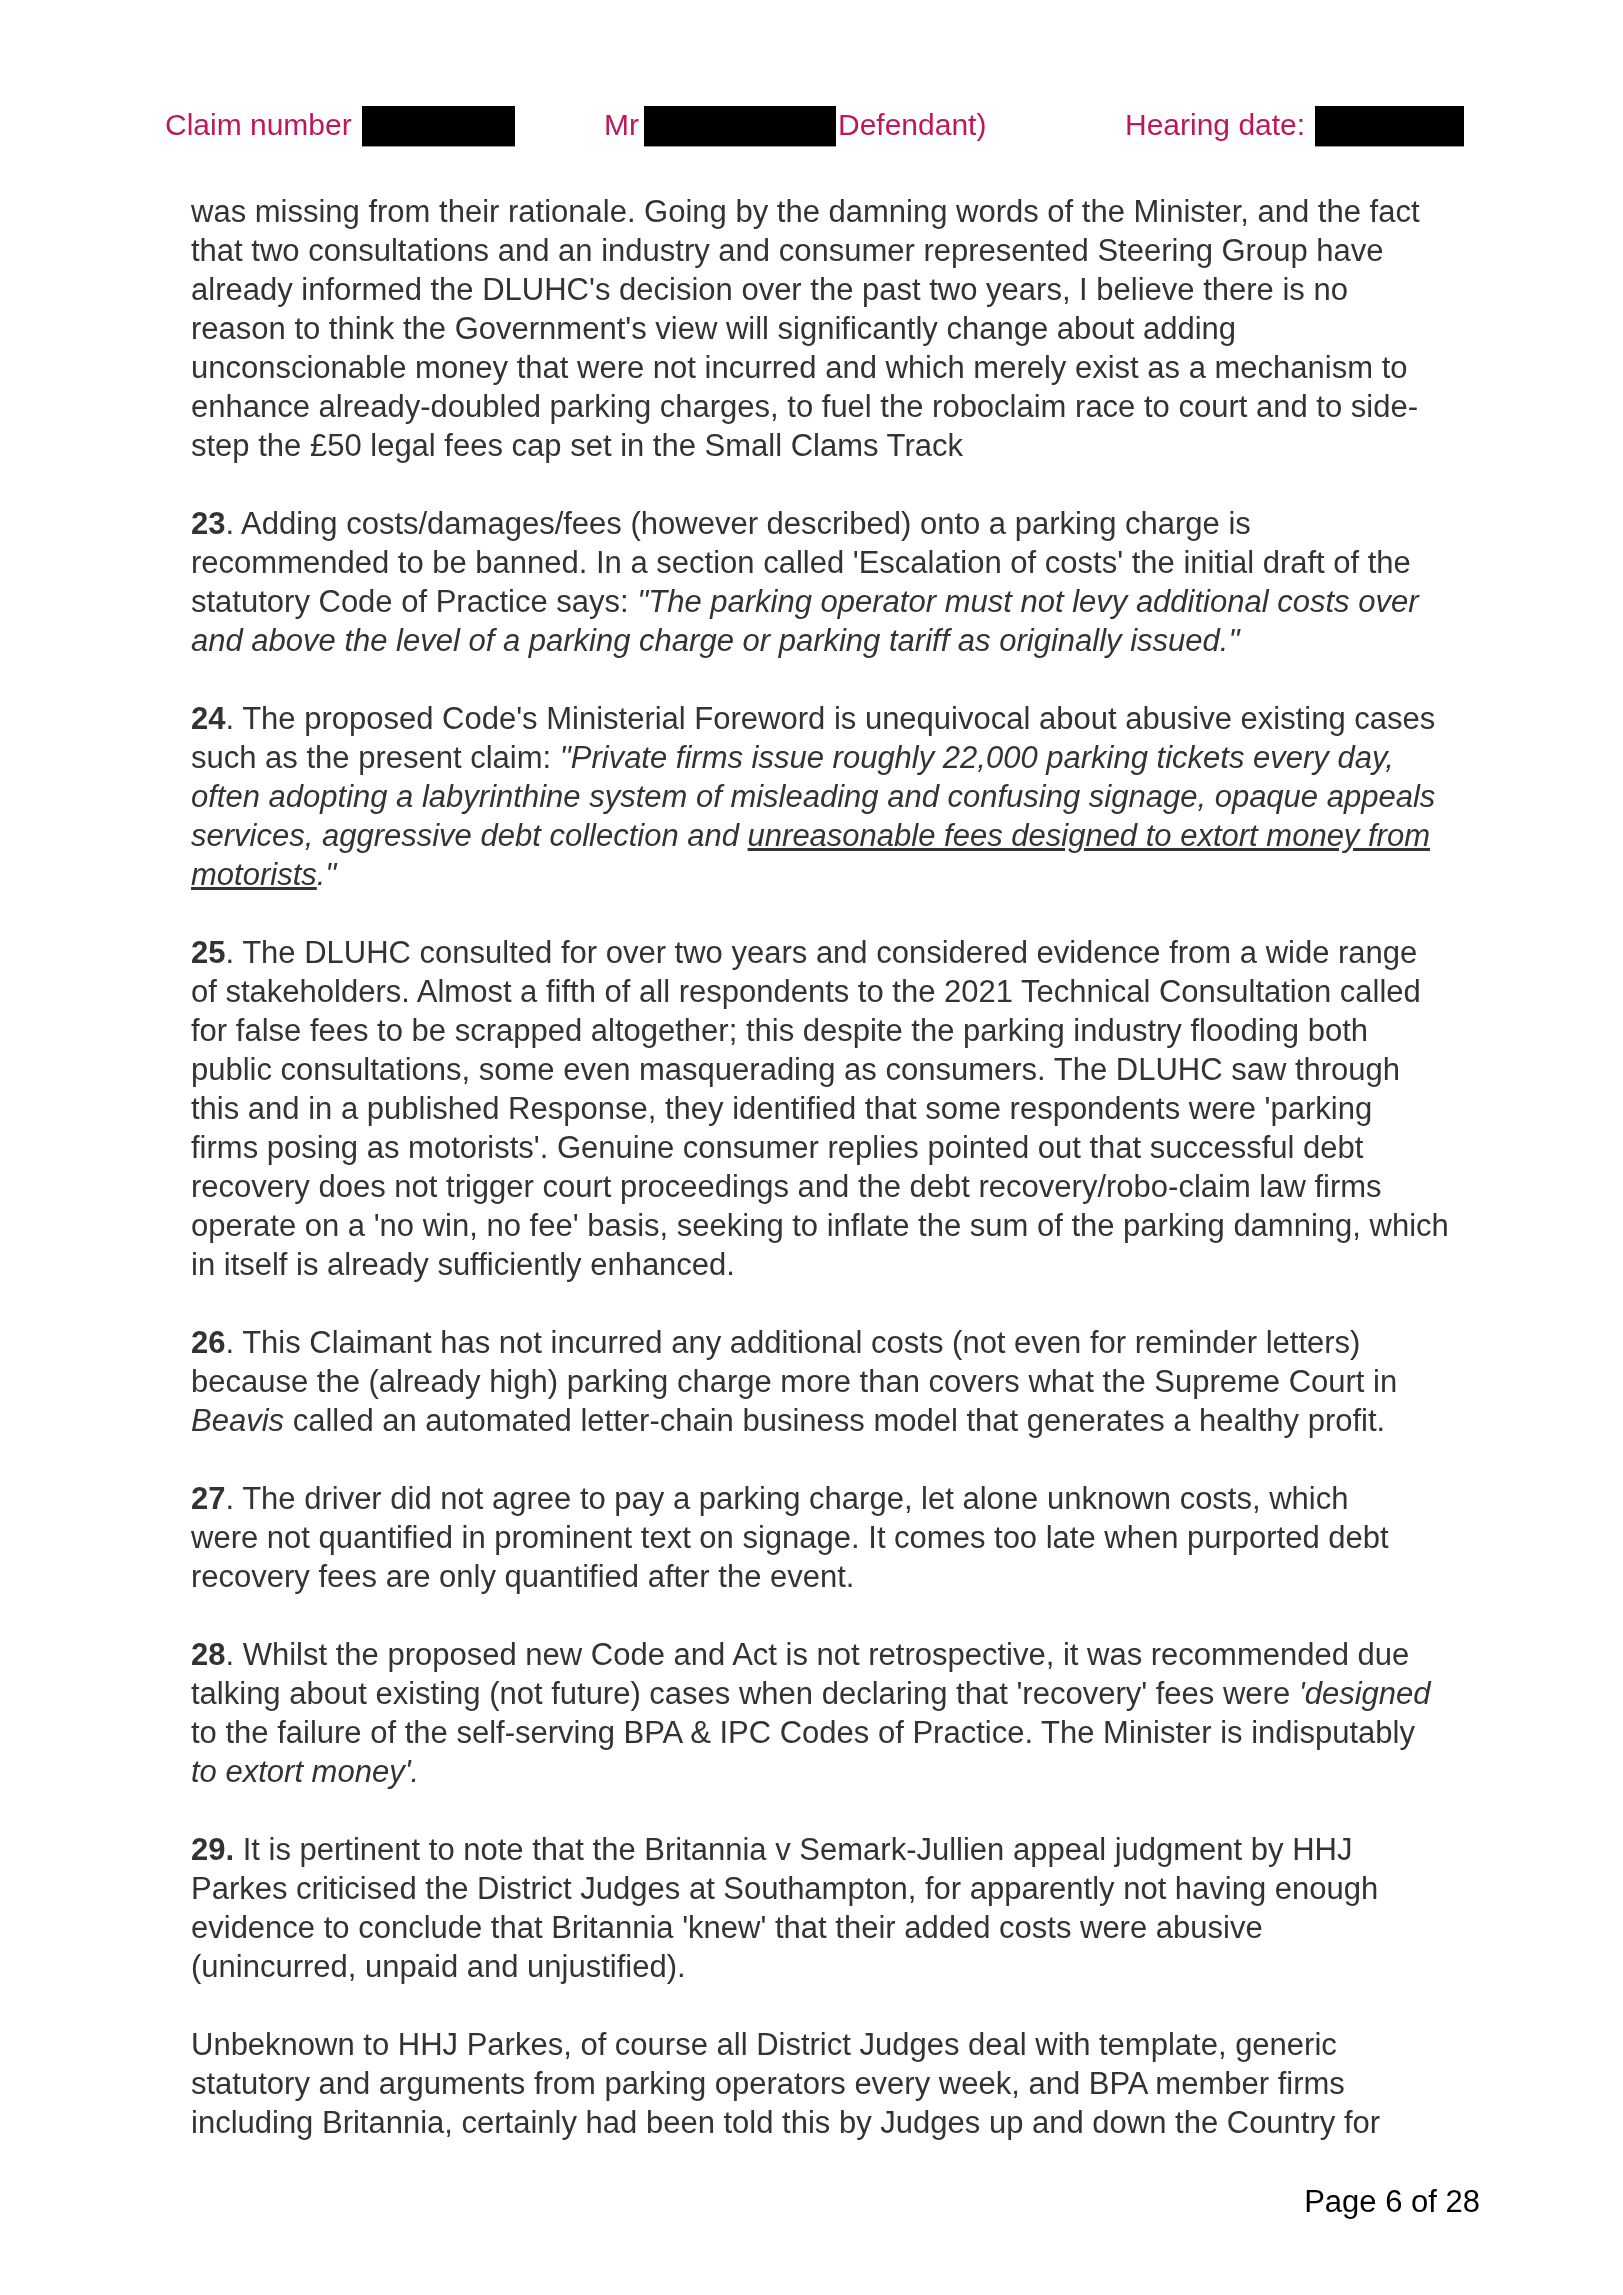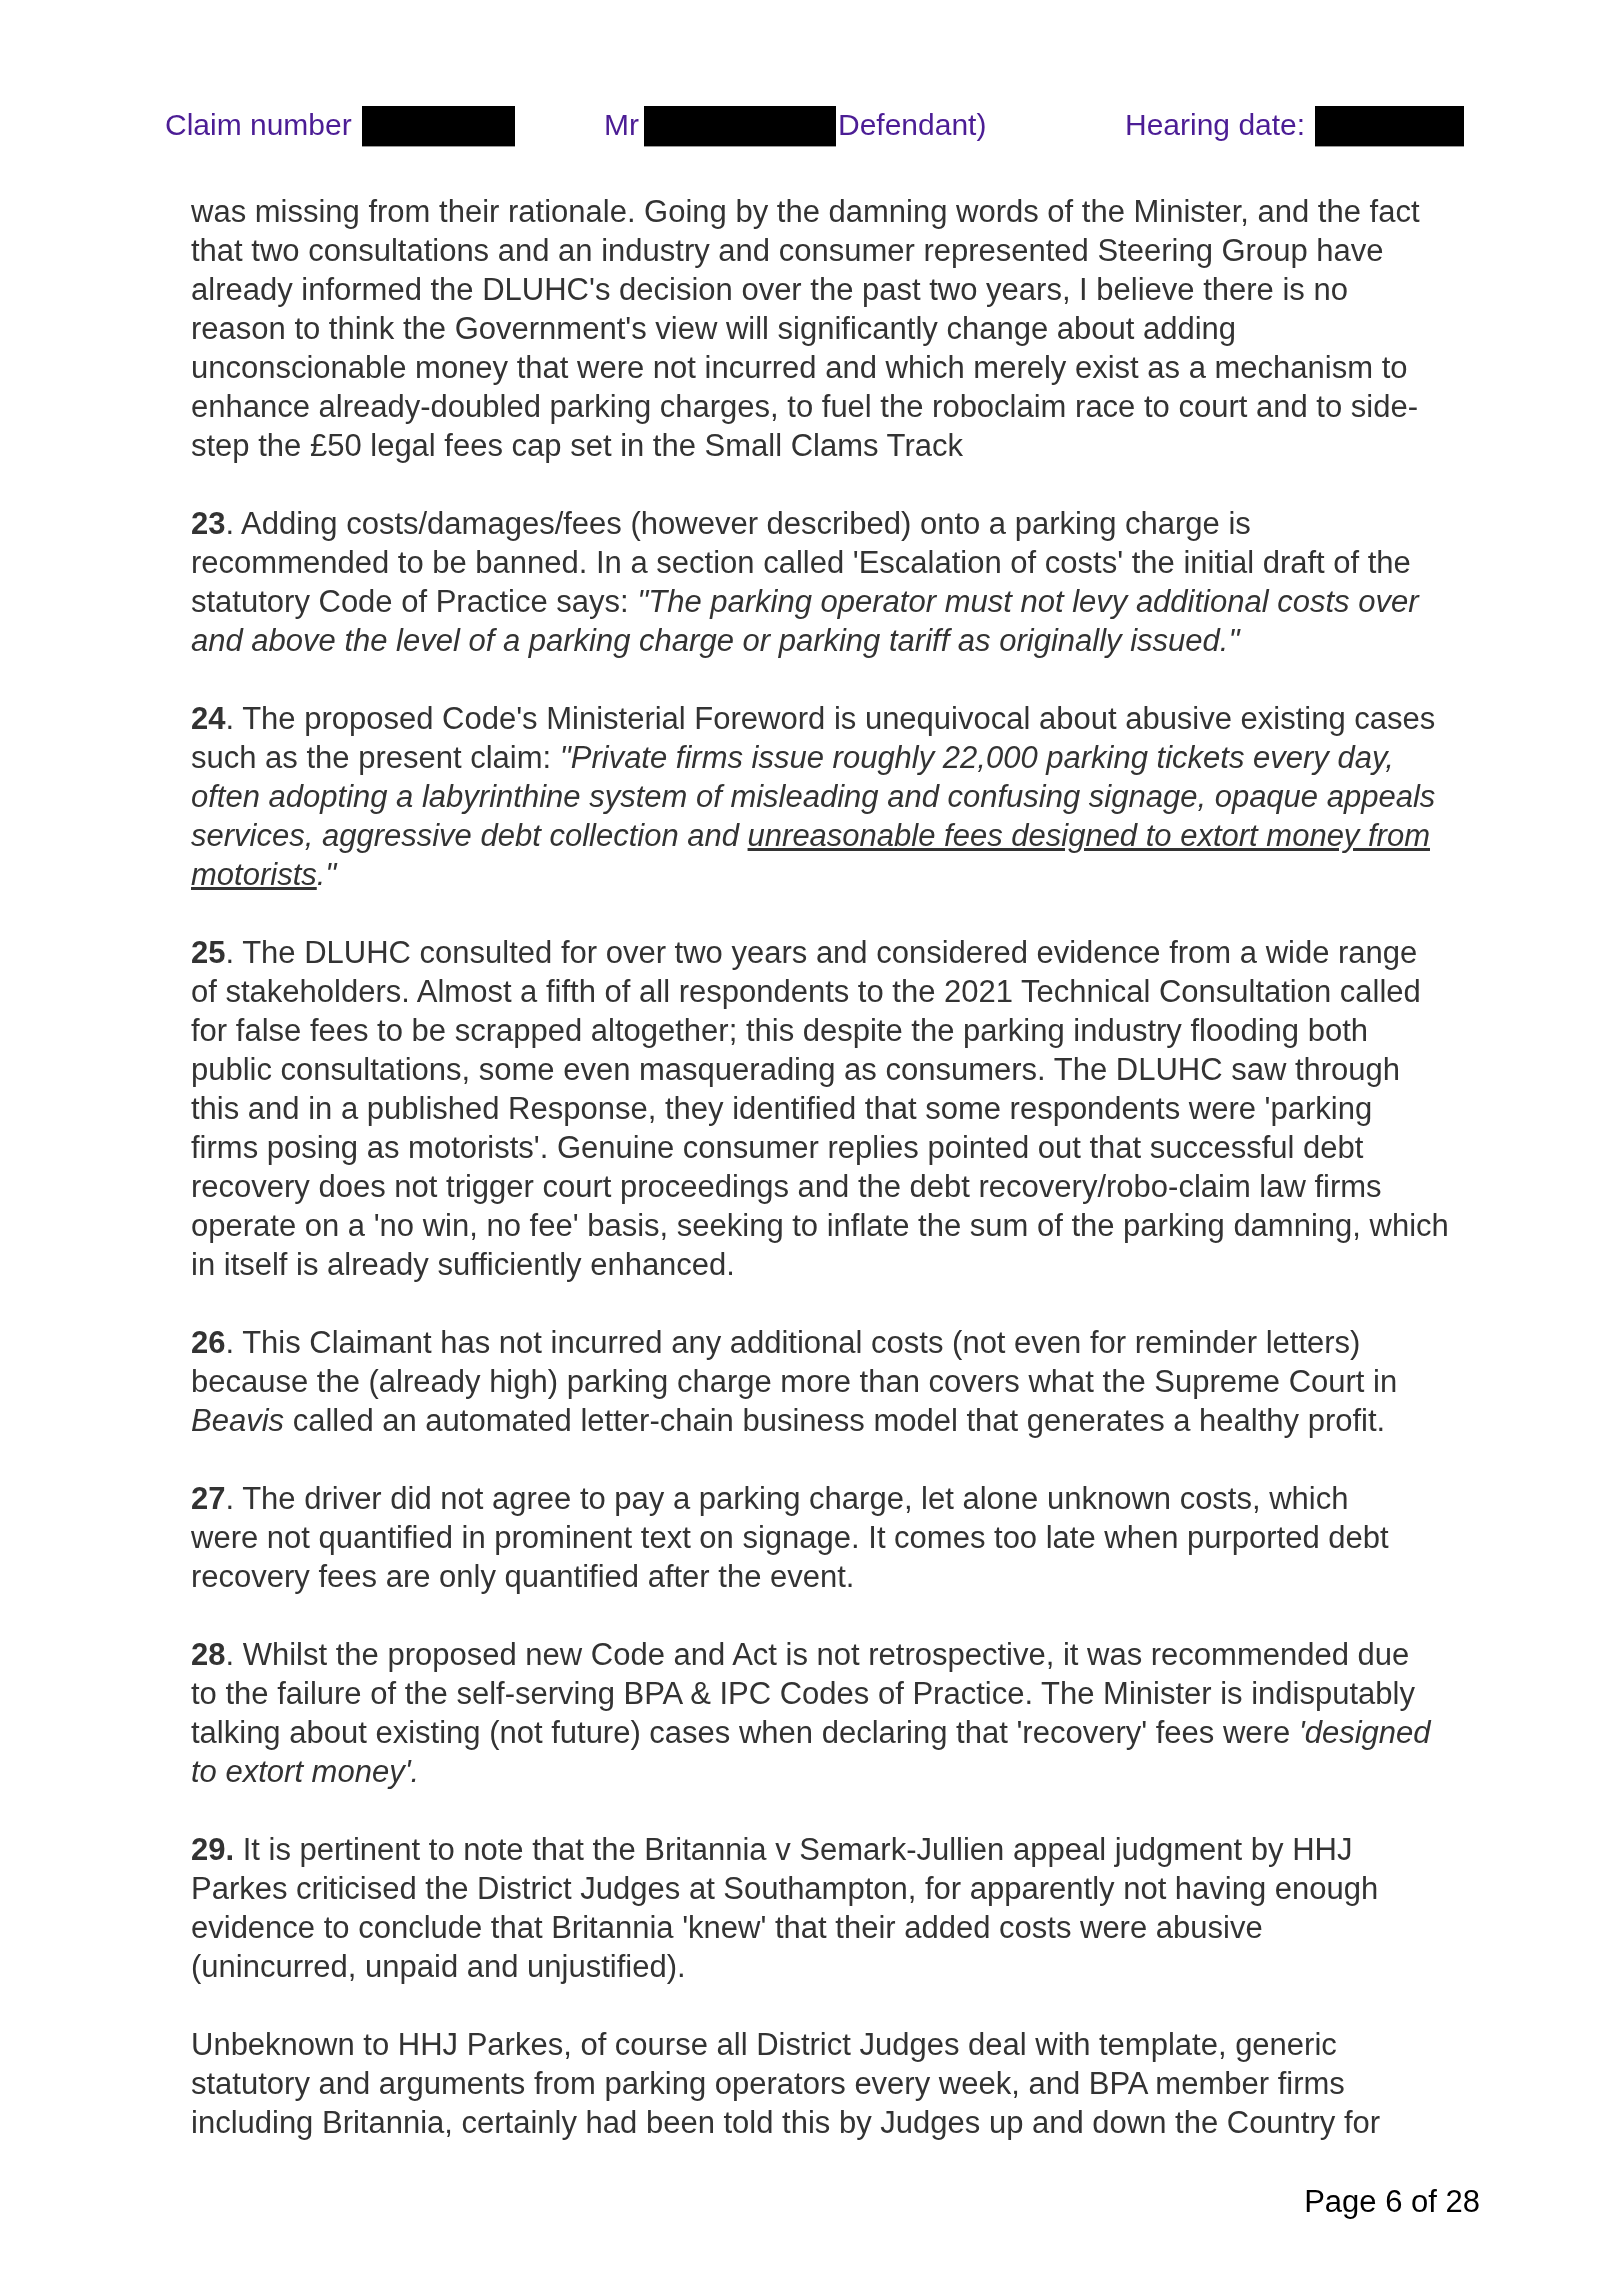--- a/index.html
+++ b/index.html
@@ -1,19 +1,19 @@
 <!DOCTYPE html>
 <html style="font-size:12px"><head>
 <meta charset="utf-8">
 <style>
   html, body { margin: 0; padding: 0; background: #ffffff; }
   body { width: 1623px; height: 2295px; position: relative; overflow: hidden;
          font-family: "Liberation Sans", sans-serif; color: #333333; }
   .header { position: absolute; top: 103px; left: 0; width: 1327px; height: 52px;
-            font-size: 30px; color: #4c1d95; text-align: right; }
+            font-size: 30px; color: #be185d; text-align: right; }
   .header span { position: absolute; top: 4.5px; white-space: nowrap; }
   .redact { position: absolute; background: #000; height: 40px; top: 3px;
             border-bottom: 1.5px solid #999; }
   .body { position: absolute; left: 156px; top: 192px; width: 1339px;
           font-size: 31px; line-height: 39px; margin-left: 35px; }
   .para { margin: 0 0 39px 0; white-space: normal; }
   .line { display: block; white-space: nowrap; }
   i { font-style: italic; }
   .pager { position: absolute; right: 143px; top: 2152px; font-size: 31px; color: #000; margin-top: 32px; }
 </style>
@@ -69,22 +69,22 @@
       <span class="line"><span>because the (already high) parking charge more than covers what the Supreme Court in</span></span>
       <span class="line"><i>Beavis</i><span> called an automated letter-chain business model that generates a healthy profit.</span></span>
     </div>
     <div class="para">
       <span class="line"><b>27</b><span>. The driver did not agree to pay a parking charge, let alone unknown costs, which</span></span>
       <span class="line"><span>were not quantified in prominent text on signage. It comes too late when purported debt</span></span>
       <span class="line"><span>recovery fees are only quantified after the event.</span></span>
     </div>
     <div class="para">
       <span class="line"><b>28</b><span>. Whilst the proposed new Code and Act is not retrospective, it was recommended due</span></span>
+      <span class="line"><span>talking about existing (not future) cases when declaring that 'recovery' fees were </span><i>'designed</i></span>
       <span class="line"><span>to the failure of the self-serving BPA &amp; IPC Codes of Practice.  The Minister is indisputably</span></span>
-      <span class="line"><span>talking about existing (not future) cases when declaring that 'recovery' fees were </span><i>'designed</i></span>
       <span class="line"><i>to extort money'.</i></span>
     </div>
     <div class="para">
       <span class="line"><b>29.</b><span> It is pertinent to note that the Britannia v Semark-Jullien appeal judgment by HHJ</span></span>
       <span class="line"><span>Parkes criticised the District Judges at Southampton, for apparently not having enough</span></span>
       <span class="line"><span>evidence to conclude that Britannia 'knew' that their added costs were abusive</span></span>
       <span class="line"><span>(unincurred, unpaid and unjustified).</span></span>
     </div>
     <div class="para">
       <span class="line"><span>Unbeknown to HHJ Parkes, of course all District Judges deal with template, generic</span></span>

